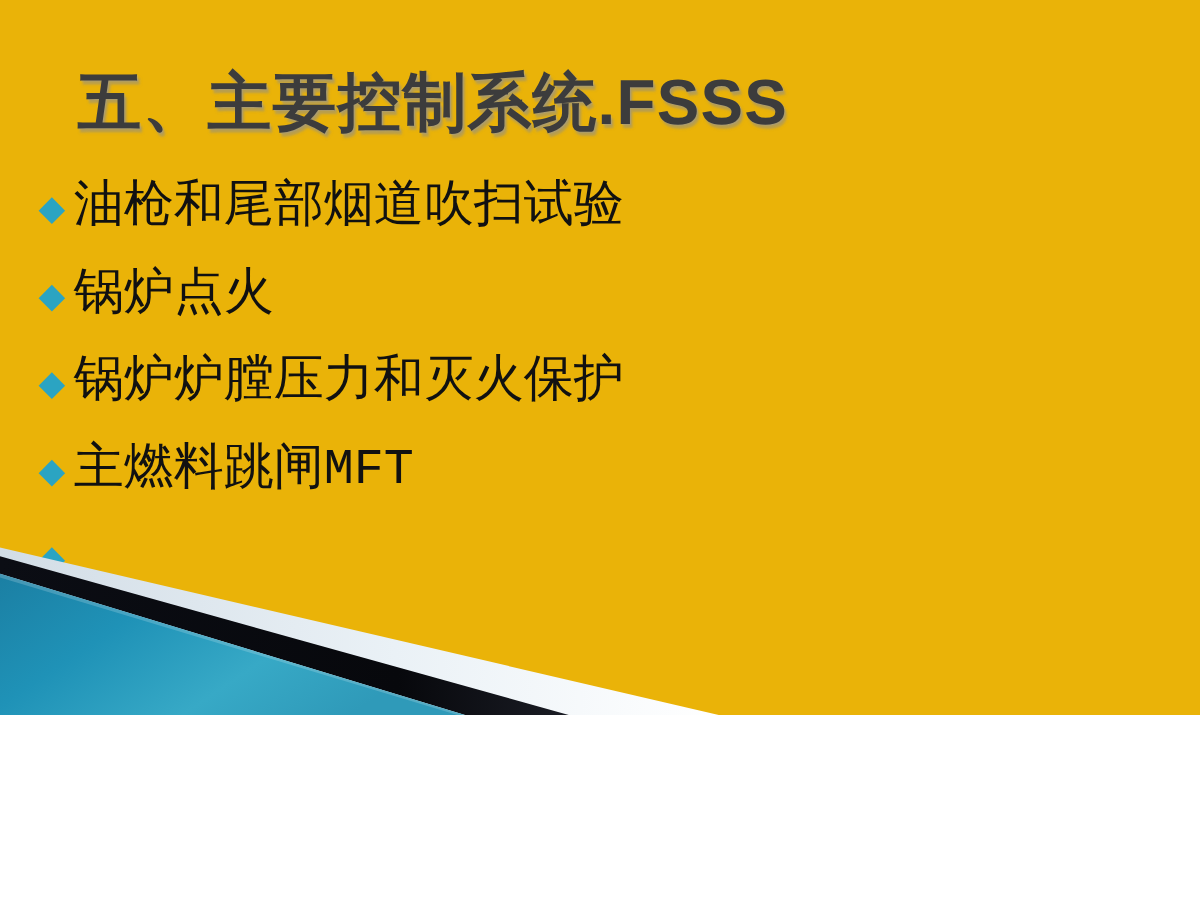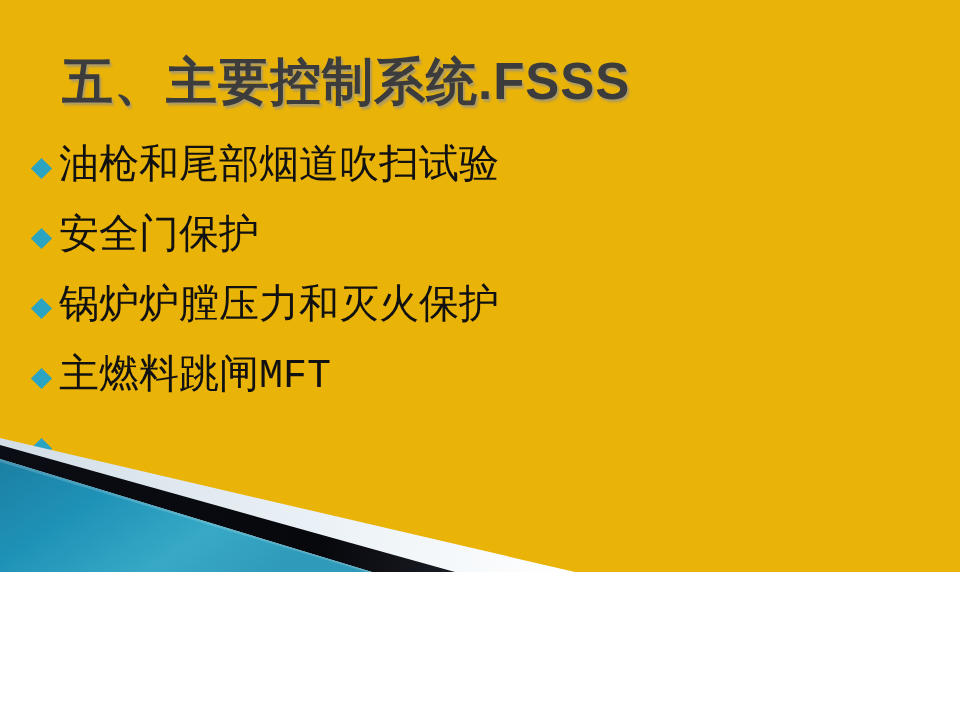--- a/index.html
+++ b/index.html
@@ -100,21 +100,21 @@
   <div id="col-left" class="column">
 
     <div class="bullet-item">
       <span class="diamond"></span>
       <span class="bullet-text">油枪和尾部烟道吹扫试验</span>
     </div>
 
 
     <div class="bullet-item">
       <span class="diamond"></span>
-      <span class="bullet-text">安全门保护</span>
+      <span class="bullet-text">锅炉点火</span>
     </div>
 
     <div class="bullet-item">
       <span class="diamond"></span>
       <span class="bullet-text">锅炉炉膛压力和灭火保护</span>
     </div>
 
     <div class="bullet-item">
       <span class="diamond"></span>
       <span class="bullet-text">主燃料跳闸MFT</span>

